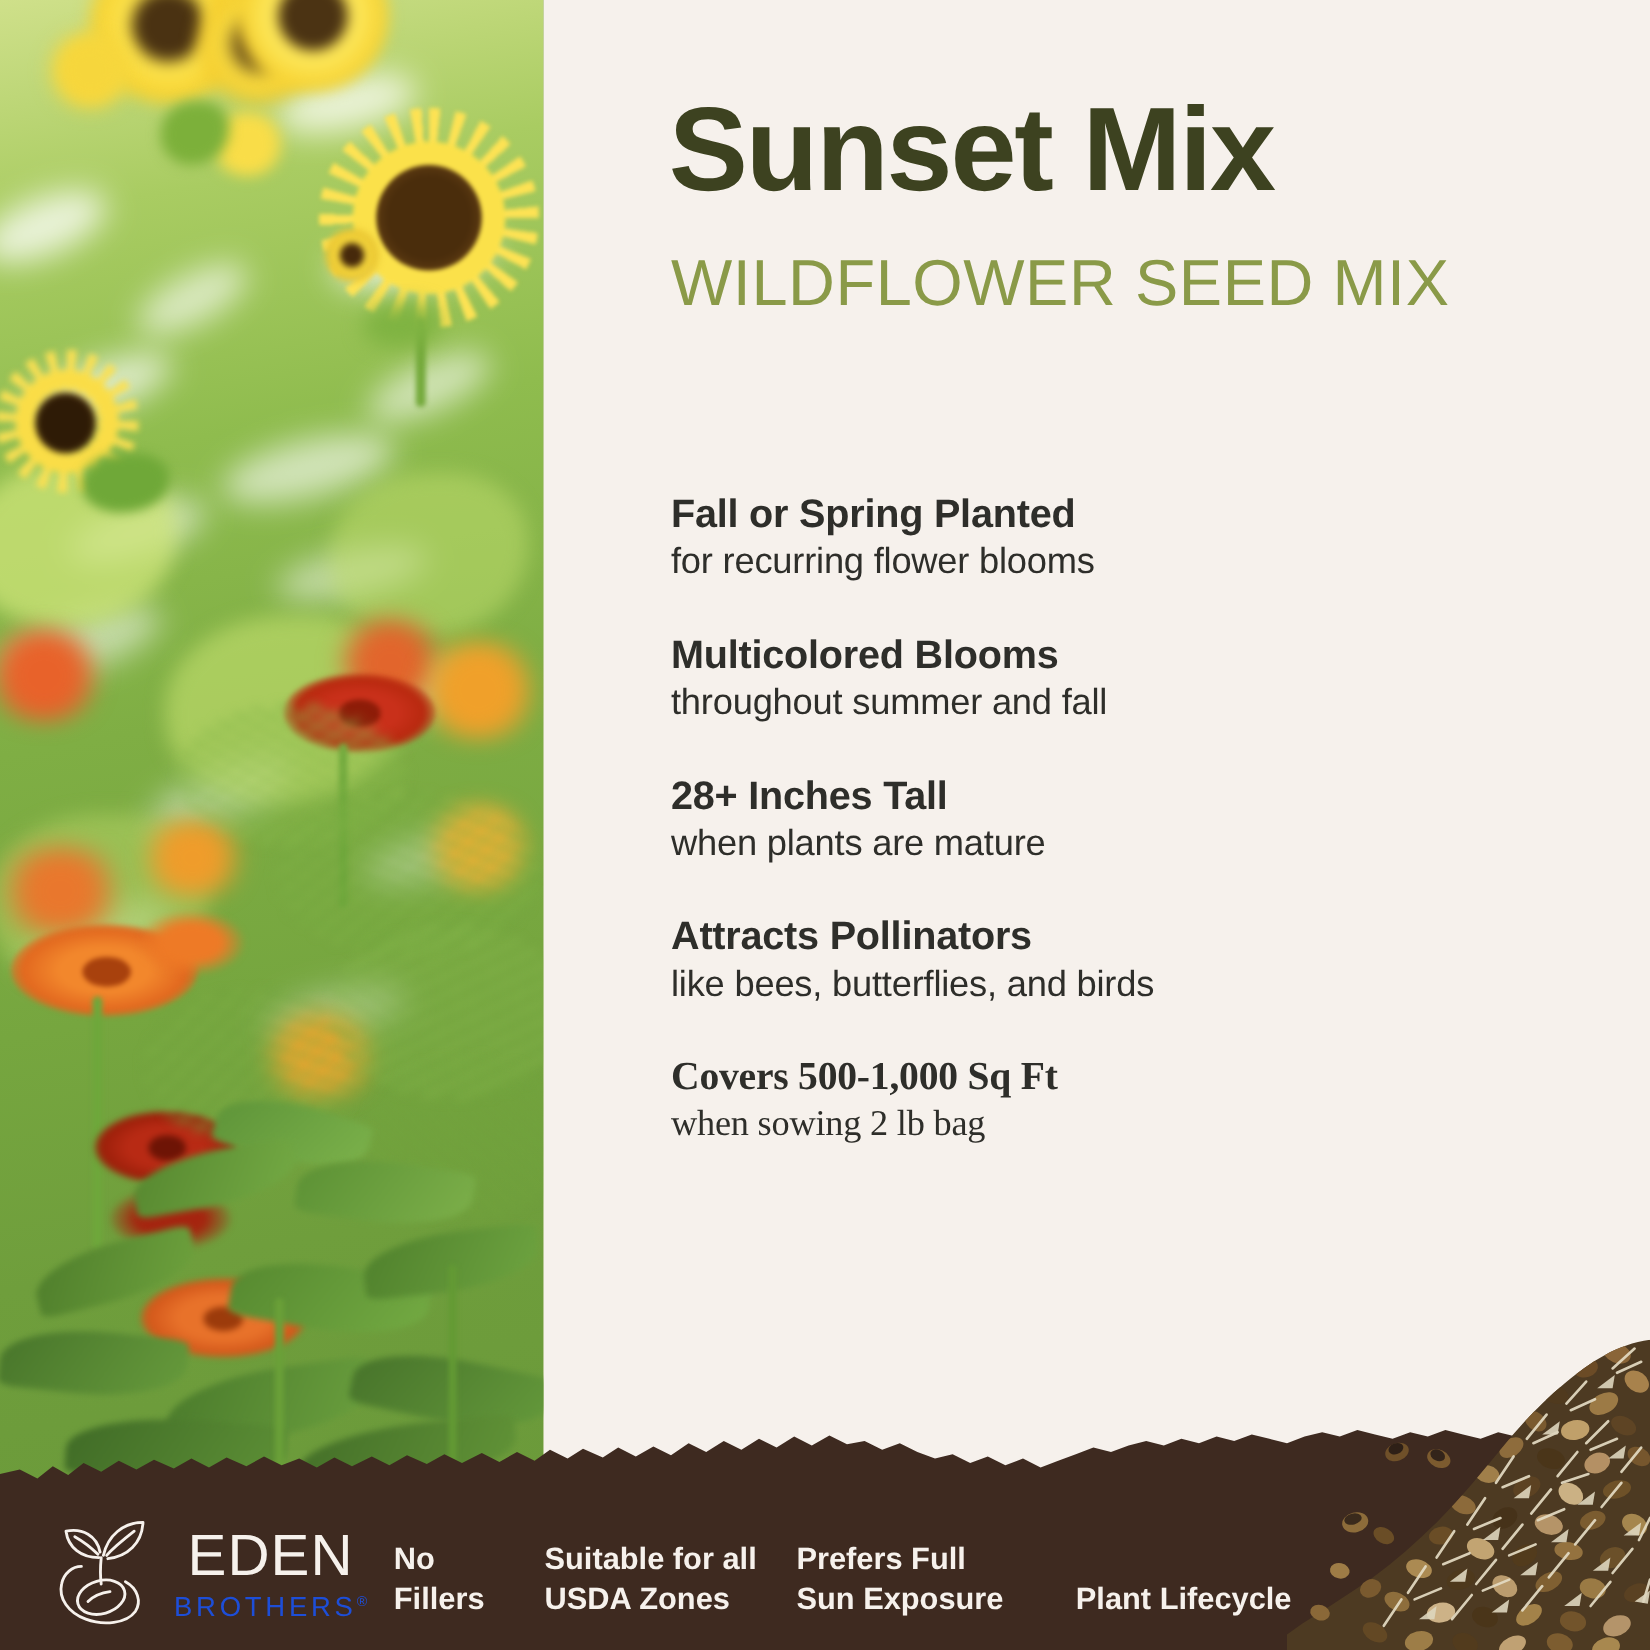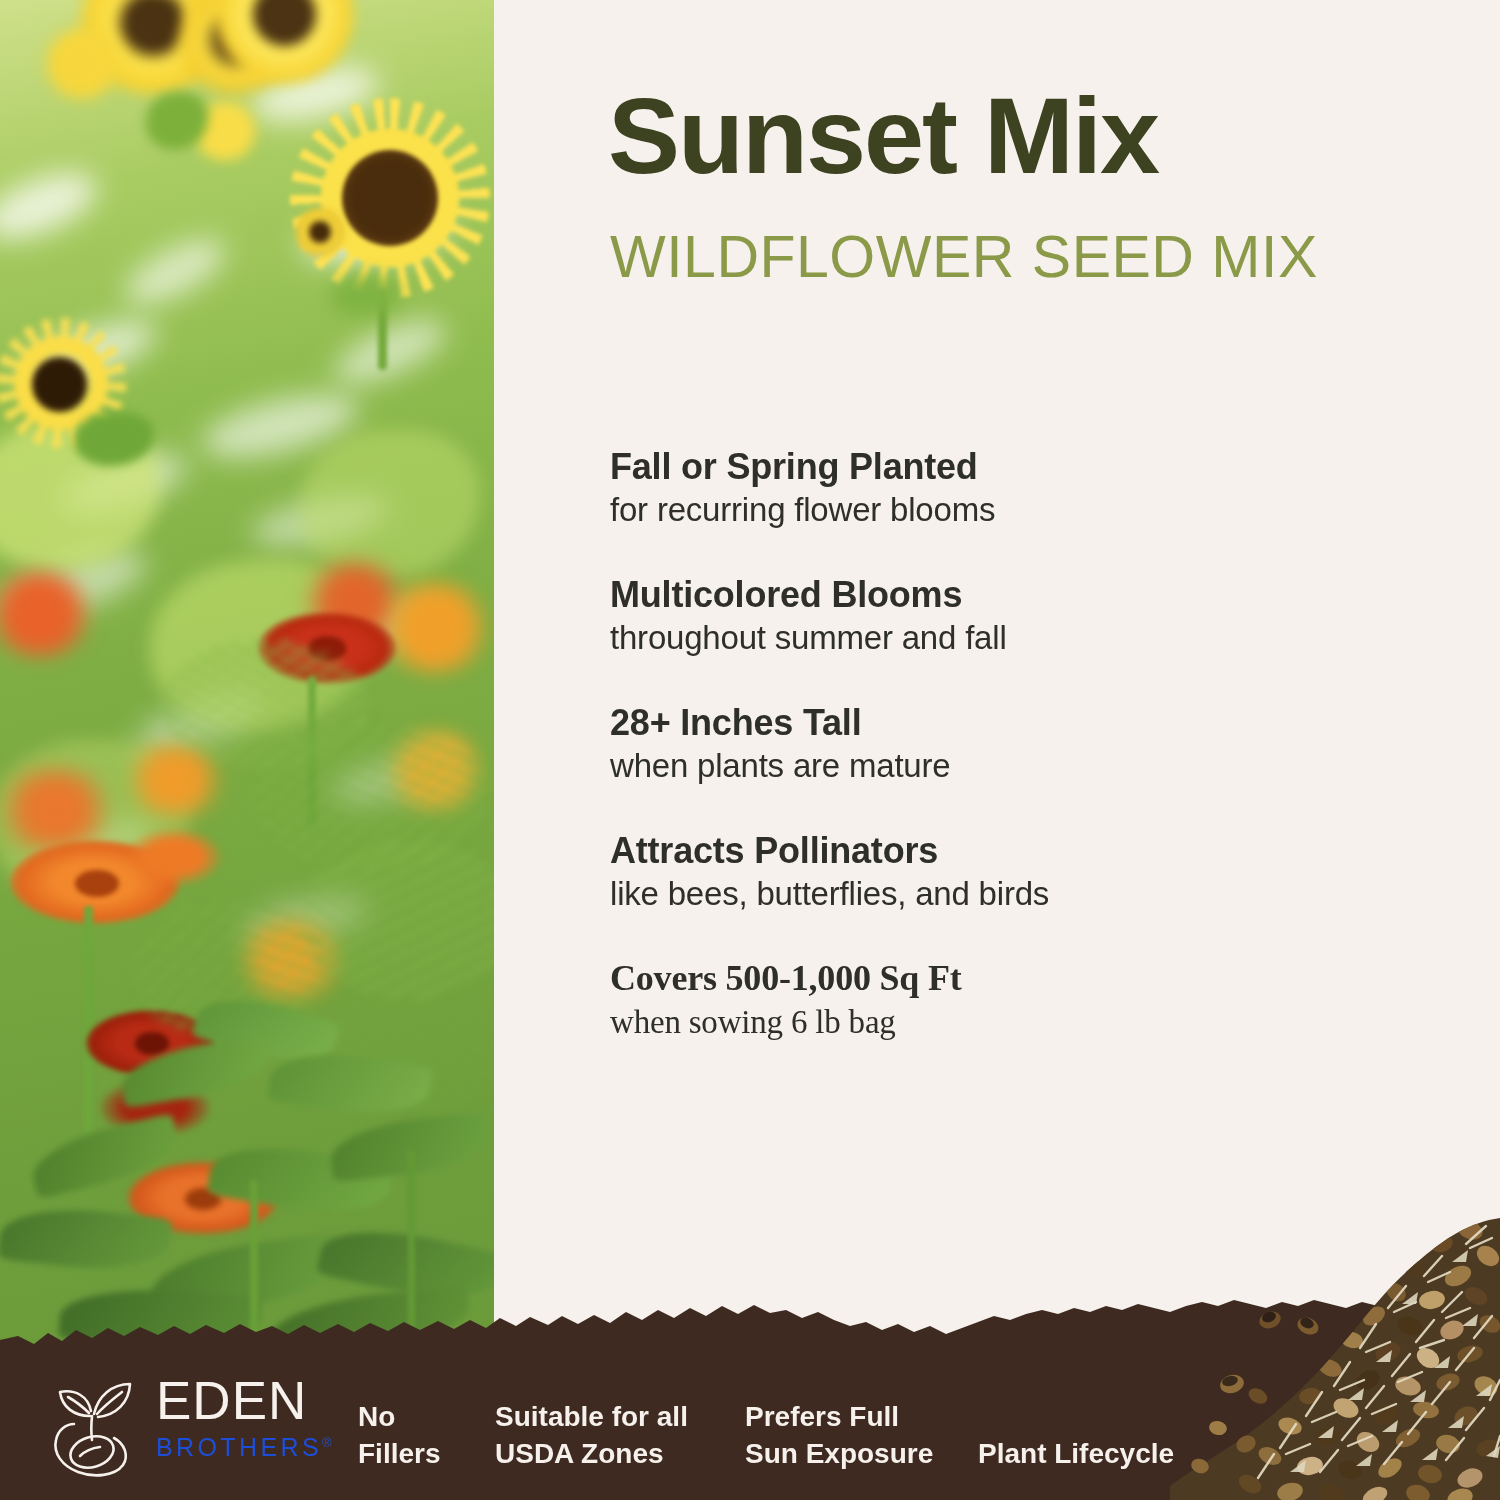--- a/index.html
+++ b/index.html
@@ -85,21 +85,21 @@
   }
   .footer-torn {
     position:absolute; left:0; top:0; width:1500px; height:200px;
   }
   .footer-row {
     position:absolute; left:0; bottom:0; width:1500px; height:145px;
   }
 
   .logo-wrap { position:absolute; left:44px; bottom:18px; width:250px; height:112px; }
   .logo-mark { position:absolute; left:0; top:2px; width:104px; height:106px; }
-  .logo-text { position:absolute; left:112px; top:4px; width:180px; }
+  .logo-text { position:absolute; left:112px; top:18px; width:180px;text-align:center; }
   .logo-eden {
     font-size:53px; font-weight:normal; color:#F6F1EC;
     letter-spacing:1px; line-height:1.0;
   }
   .logo-bros {
     font-size:25px; font-weight:normal; color:#1d4ed8;
     letter-spacing:3.4px; line-height:1.0; margin-top:8px;
   }
   .logo-reg { font-size:13px; vertical-align:super; letter-spacing:0; }
 
@@ -312,21 +312,21 @@
       <div class="feature">
         <div class="f-head">28+ Inches Tall</div>
         <div class="f-sub">when plants are mature</div>
       </div>
       <div class="feature">
         <div class="f-head">Attracts Pollinators</div>
         <div class="f-sub">like bees, butterflies, and birds</div>
       </div>
       <div class="feature">
         <div class="f-head">Covers 500-1,000 Sq Ft</div>
-        <div class="f-sub">when sowing 6 lb bag</div>
+        <div class="f-sub">when sowing 2 lb bag</div>
       </div>
     </div>
   </div>
 
   <div class="footer">
     <svg class="footer-torn" viewBox="0 0 1500 200" preserveAspectRatio="none">
       <path fill="#3E2A20" d="
         M0,40 L18,36 L34,44 L48,33 L62,41 L76,30 L92,38 L108,28 L124,36 L140,27 L158,35
         L174,26 L190,34 L206,25 L224,33 L240,24 L256,32 L272,26 L288,34 L304,25 L320,33
         L338,24 L354,32 L370,23 L388,31 L404,22 L420,30 L438,21 L454,29 L470,20 L486,28
@@ -366,21 +366,21 @@
       </div>
 
       <div class="fcol" style="left:358px;">
         <span>No</span>
         <span>Fillers</span>
       </div>
       <div class="fcol" style="left:495px;">
         <span>Suitable for all</span>
         <span>USDA Zones</span>
       </div>
-      <div class="fcol" style="left:745px;">
+      <div class="fcol" style="left:724px;">
         <span>Prefers Full</span>
         <span>Sun Exposure</span>
       </div>
       <div class="fcol" style="left:978px;">
         <span>Plant Lifecycle</span>
       </div>
     </div>
   </div>
 
   <div class="seedpile">

